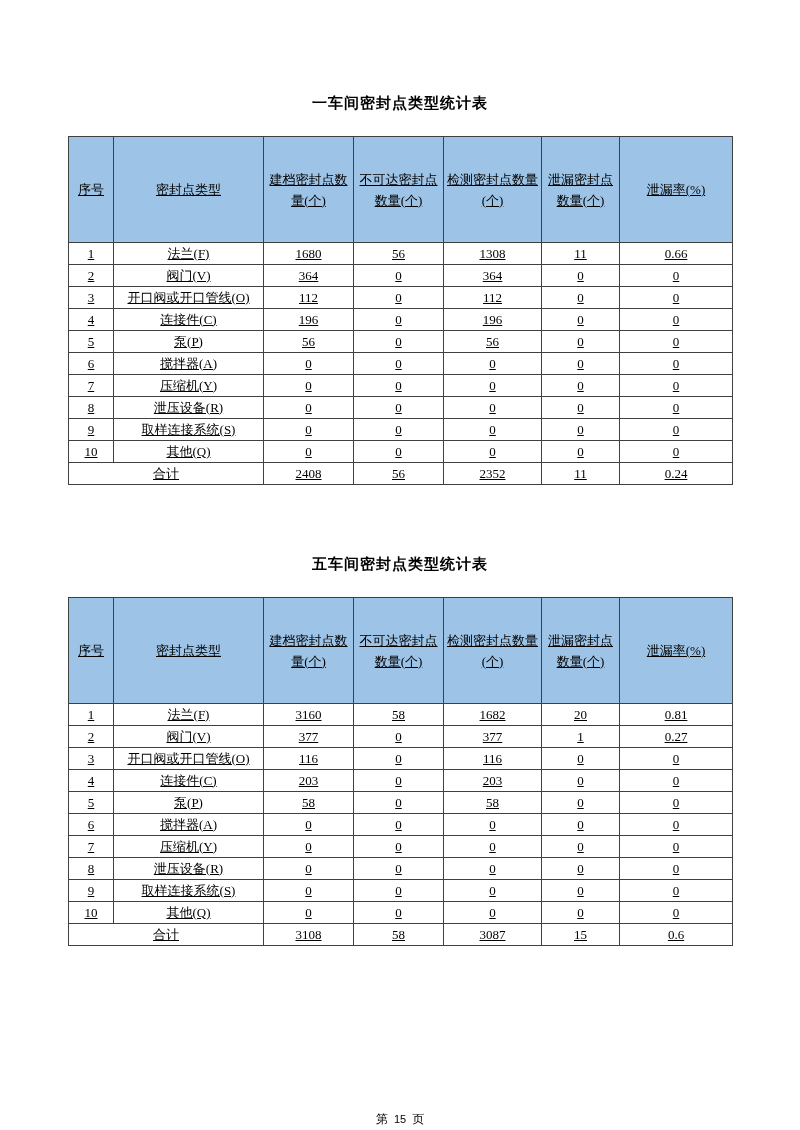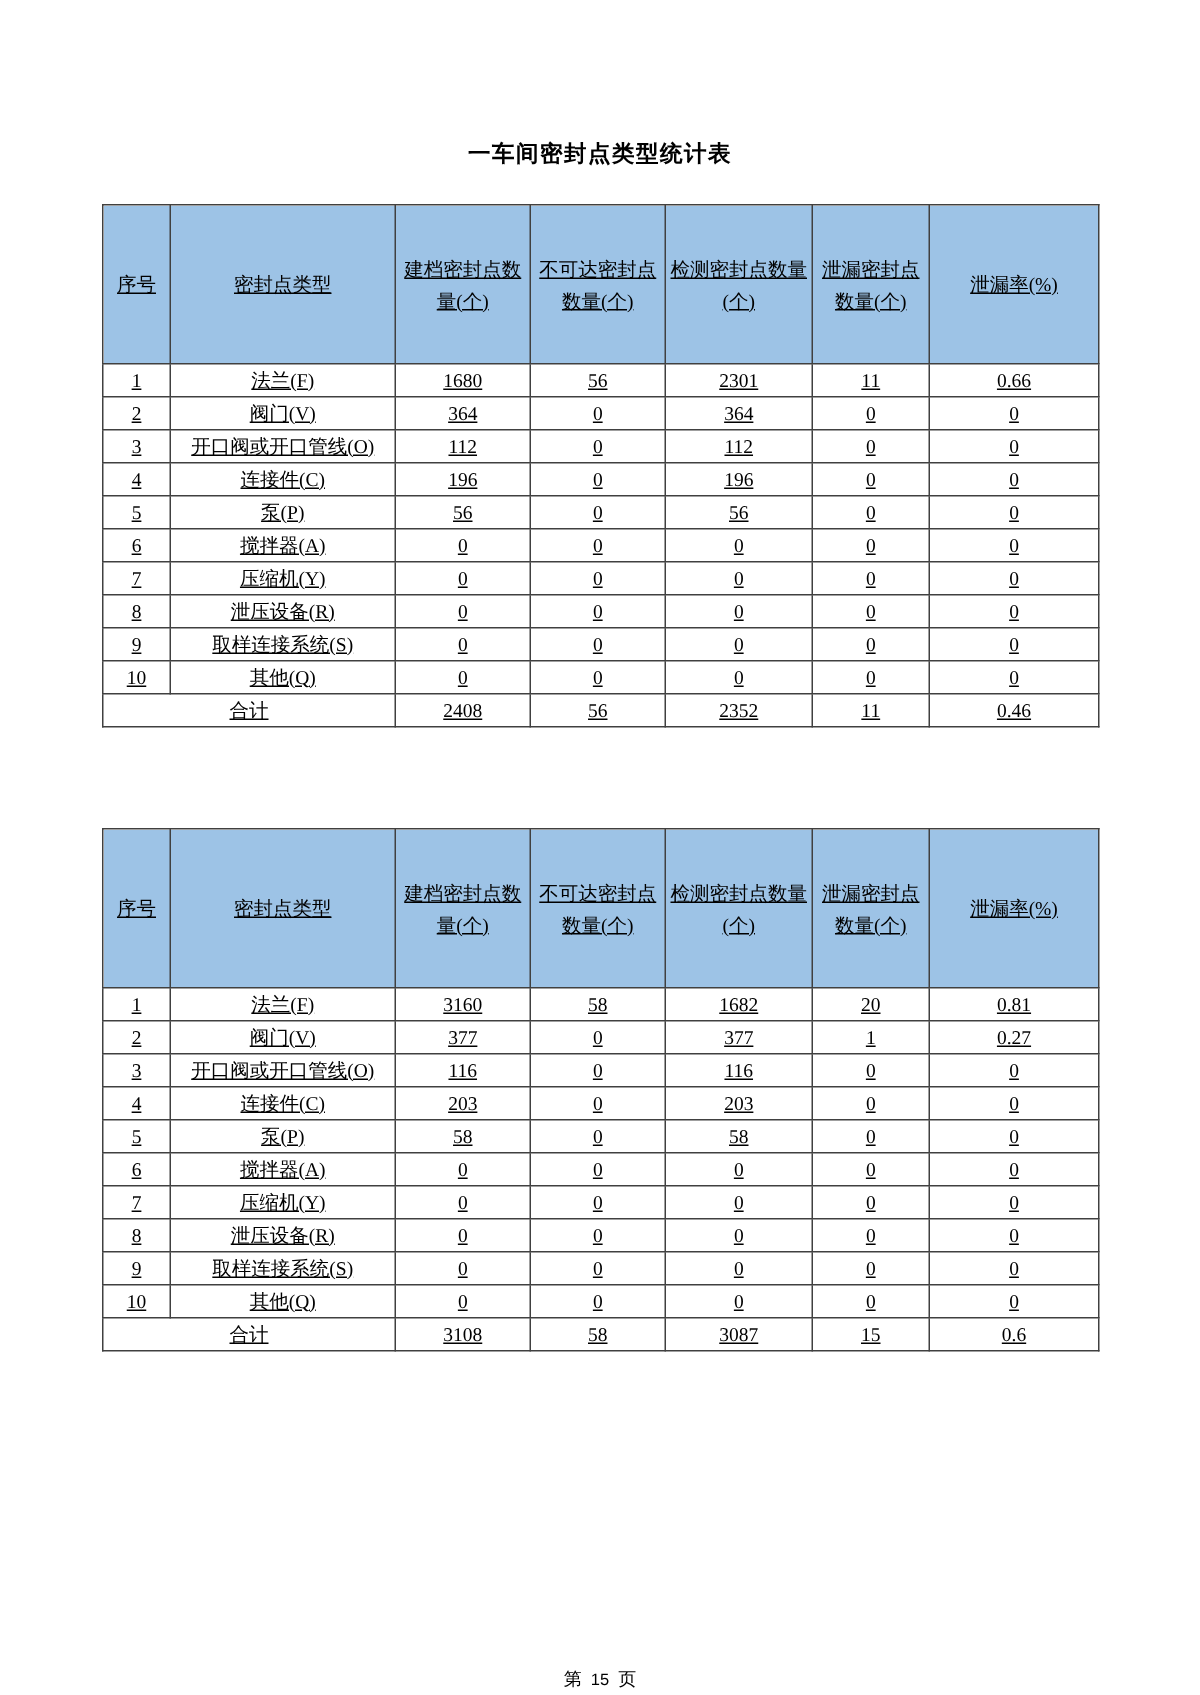--- a/index.html
+++ b/index.html
@@ -93,21 +93,21 @@
               <th>泄漏密封点数量(个)</th>
               <th>泄漏率(%)</th>
             </tr>
           </thead>
         <tbody>
             <tr>
               <td>1</td>
               <td>法兰(F)</td>
               <td>1680</td>
               <td>56</td>
-              <td>2301</td>
+              <td>1308</td>
               <td>11</td>
               <td>0.66</td>
             </tr>
             <tr>
               <td>2</td>
               <td>阀门(V)</td>
               <td>364</td>
               <td>0</td>
               <td>364</td>
               <td>0</td>
@@ -184,28 +184,29 @@
               <td>0</td>
               <td>0</td>
               <td>0</td>
             </tr>
             <tr>
               <td colspan="2">合计</td>
               <td>2408</td>
               <td>56</td>
               <td>2352</td>
               <td>11</td>
-              <td>0.46</td>
+              <td>0.24</td>
             </tr>
           </tbody>
       </table>
     </div>
   </section>
 
   <section class="table-section section-2">
+    <h2 class="tbl-title">五车间密封点类型统计表</h2>
     <div class="table-wrap">
       <table class="stats-table">
         <colgroup>
           <col class="c1">
             <col class="c2">
             <col class="c3">
             <col class="c4">
             <col class="c5">
             <col class="c6">
             <col class="c7">

